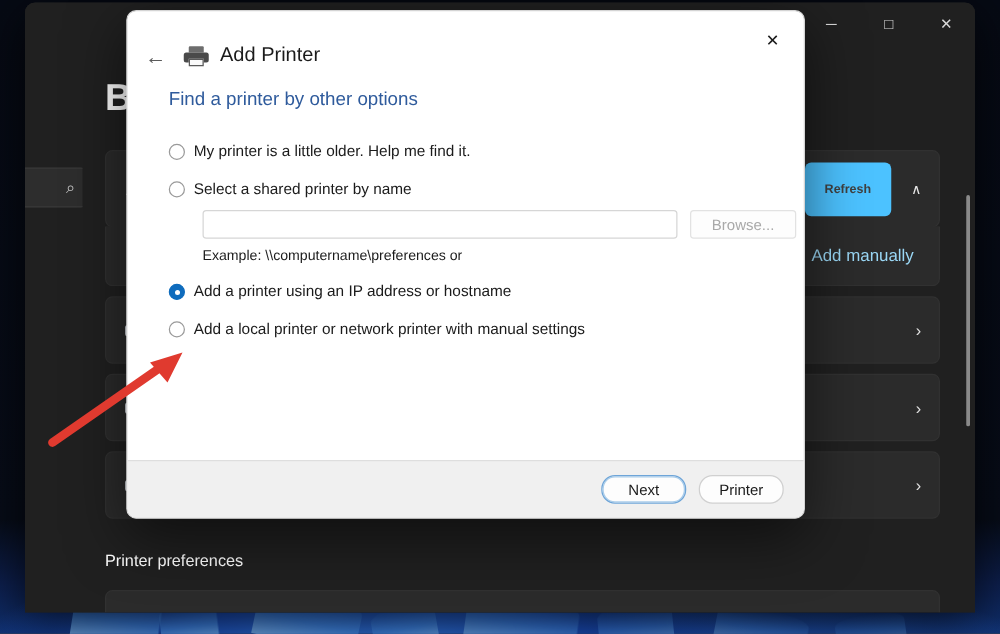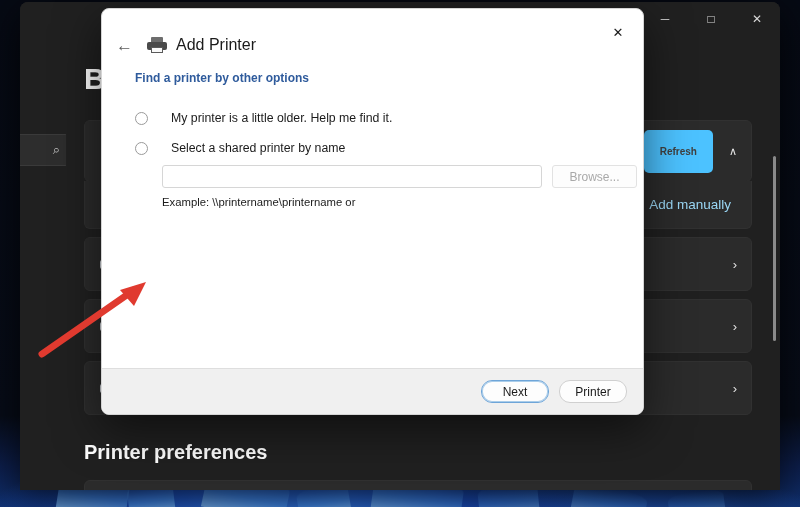--- a/index.html
+++ b/index.html
@@ -94,21 +94,21 @@
     border-radius: 6px; margin-top: 8px;
     display: flex; align-items: center; padding: 0 14px 0 14px;
   }
   .printer-row .pname { flex: 1; color: #ffffff; font-size: 13.5px; }
   .printer-row .chev { color: #e0e0e0; font-size: 13px; }
   .printer-ico { width: 22px; height: 18px; margin-right: 14px; position: relative; }
   .printer-ico .body { position:absolute; left:1px; top:5px; width:20px; height:9px; background:#c9cdd2; border-radius:2px; }
   .printer-ico .top  { position:absolute; left:5px; top:0px;  width:12px; height:5px; background:#9aa0a6; border-radius:1px 1px 0 0;}
   .printer-ico .out  { position:absolute; left:5px; top:11px; width:12px; height:6px; background:#eef1f4; border:1px solid #8c9196;}
 
-  #prefs-title { color: #ffffff; font-size: 20px; font-weight: 700; margin-top: 26px; }
+  #prefs-title { color: #ffffff; font-size: 13px; font-weight: 400; margin-top: 26px; }
   #prefs-row {
     margin-top: 16px; height: 58px; background: #2b2b2b;
     border: 1px solid #313131; border-radius: 6px;
     display: flex; align-items: center; padding: 0 16px;
   }
 
   #scrollbar {
     position: absolute; right: 4px; top: 120px; width: 3px; height: 185px;
     background: #8a8a8a; border-radius: 2px;
   }
@@ -130,25 +130,25 @@
     display: flex; align-items: center; padding: 36px 0 0 14px; height: 34px;
   }
   #back-arrow { color: #5b5b5b; font-size: 17px; margin-right: 14px; line-height: 1; }
   #dlg-printer-ico { width: 20px; height: 17px; position: relative; margin-right: 9px; }
   #dlg-printer-ico .b { position:absolute; left:0; top:5px; width:20px; height:8px; background:#4a4a4a; border-radius:2px;}
   #dlg-printer-ico .t { position:absolute; left:4px; top:0; width:12px; height:5px; background:#6d6d6d; border-radius:1px 1px 0 0;}
   #dlg-printer-ico .o { position:absolute; left:4px; top:10px; width:12px; height:6px; background:#fafafa; border:1px solid #5a5a5a;}
   #dlg-title { color: #1b1b1b; font-size: 16px; }
 
   #dlg-heading {
-    color: #2f5b9c; font-size: 12px; margin: 26px 0 0 33px; font-weight: 700;
+    color: #2f5b9c; font-size: 15px; margin: 26px 0 0 33px; font-weight: 400;
   }
 
   #dlg-options { margin: 26px 0 0 33px; }
-  .opt { display: flex; align-items: flex-start; margin-bottom: 15px; gap: 16px; }
+  .opt { display: flex; align-items: flex-start; margin-bottom: 15px; }
   .radio {
     width: 13px; height: 13px; border-radius: 50%;
     border: 1px solid #9a9a9a; background: #fff; margin-right: 7px;
     flex: none; margin-top: 1px; position: relative;
   }
   .radio.checked { border-color: #0f6cbd; background: #0f6cbd; }
   .radio.checked::after {
     content: ""; position: absolute; left: 3.5px; top: 3.5px;
     width: 4px; height: 4px; border-radius: 50%; background: #ffffff;
   }
@@ -303,26 +303,34 @@
       <span class="radio"></span>
       <span class="opt-label">Select a shared printer by name</span>
     </div>
 
     <div id="share-sub">
       <div id="share-input-row">
         <input id="share-input" type="text" disabled="" placeholder="" style="">
         <div id="browse-btn">Browse...</div>
       </div>
       <div id="share-example">
-        <div>Example: \\printername\printername or</div>
-      </div>
-    </div>
-
-
-
+        <div>Example: \\computername\preferences or</div>
+      </div>
+    </div>
+
+    <div class="opt">
+      <span class="radio checked"></span>
+      <span class="opt-label">Add a printer using an IP address or hostname</span>
+    </div>
+
+
+    <div class="opt">
+      <span class="radio"></span>
+      <span class="opt-label">Add a local printer or network printer with manual settings</span>
+    </div>
   </div>
 
   <div id="dlg-footer">
     <div class="dlg-btn primary">Next</div>
     <div class="dlg-btn">Printer</div>
   </div>
 </div>
 
 <svg id="annot-arrow" viewBox="0 0 120 82" xmlns="http://www.w3.org/2000/svg">
   <path d="M4 78 L96 14" stroke="#e03a2f" stroke-width="7" stroke-linecap="round" fill="none"></path>

